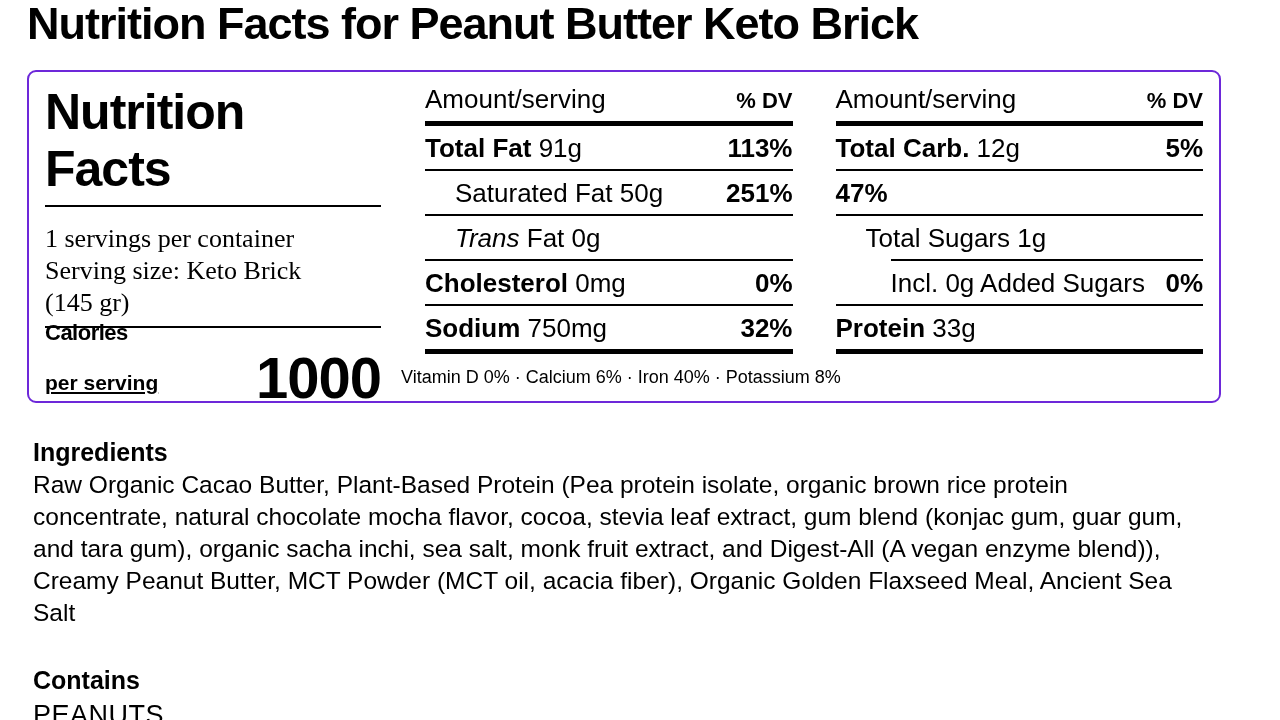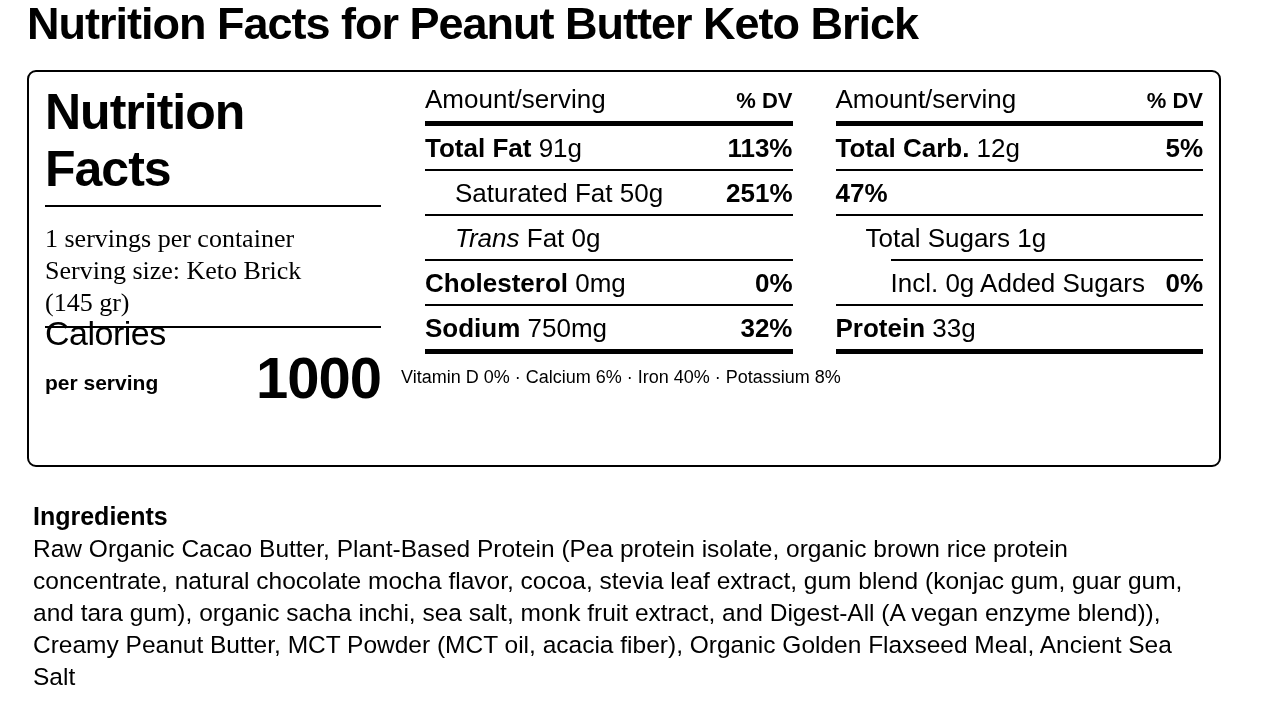--- a/index.html
+++ b/index.html
@@ -11,34 +11,34 @@
     overflow: hidden;
   }
   .page-title {
     margin: 0 0 0 27px;
     font-size: 45px; font-weight: bold;
     letter-spacing: -1px; line-height: 48px;
     white-space: nowrap;
   }
   .label-box {
     margin: 22px 0 0 27px;
-    width: 1194px; height: 397px;
-    border: 2px solid #000000; border-radius: 9px;
+    width: 1194px; height: 333px;
+    border: 2px solid #6d28d9; border-radius: 9px;
     display: flex; padding: 10px 16px 0 16px;
   }
   
   .panel { width: 336px; flex: none; margin-right: 20px; display: flex; flex-direction: column; }
   .nf-title { font-size: 50px; line-height: 57px; font-weight: bold; letter-spacing: -1px; margin-top: 2px; }
   .panel-rule { border-top: 2px solid #000; margin-top: 7px; }
   .serving { font-size: 26px; line-height: 32px; margin-top: 16px; font-family: Liberation Serif, serif; }
   .serving div { white-space: nowrap; }
   .calories-rule { border-top: 2px solid #000; margin-top: 7px; }
-  .calories-word { font-size: 34px; font-weight: normal; line-height: 36px; margin-top: -13px; letter-spacing: -0.5px; }
+  .calories-word { font-size: 22px; font-weight: bold; line-height: 36px; margin-top: -13px; letter-spacing: -0.5px; }
   .calories-row { display: flex; justify-content: space-between; align-items: flex-end; margin-top: 2px; }
-  .per-serving { font-size: 21px; font-weight: bold; margin-bottom: 7px; }
+  .per-serving { font-size: 21px; font-weight: bold; margin-bottom: 7px; text-decoration: underline; }
   .calories-value { font-size: 58px; line-height: 49px; font-weight: bold; letter-spacing: -1px; }
   
   .cols { flex: 1; min-width: 0; display: flex; flex-direction: column; }
   .cols-top { display: flex; gap: 19px; }
   .col { flex: 1; min-width: 0; margin-left: 24px; }
   .col-header { display: flex; justify-content: space-between; align-items: baseline; padding: 3px 0 6px; font-size: 26px; line-height: 28px; }
   .dv-head { font-weight: bold; font-size: 22px; }
   .rule { border-top: 2px solid #000; }
   .rule.thick { border-top-width: 5px; }
   .rule.thin-indent { margin-left: 55px; }

